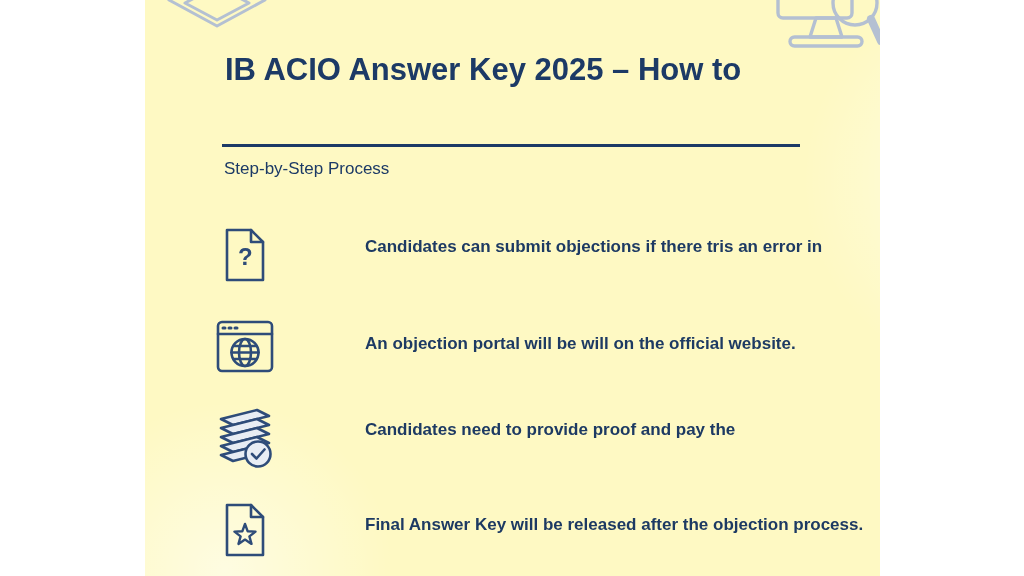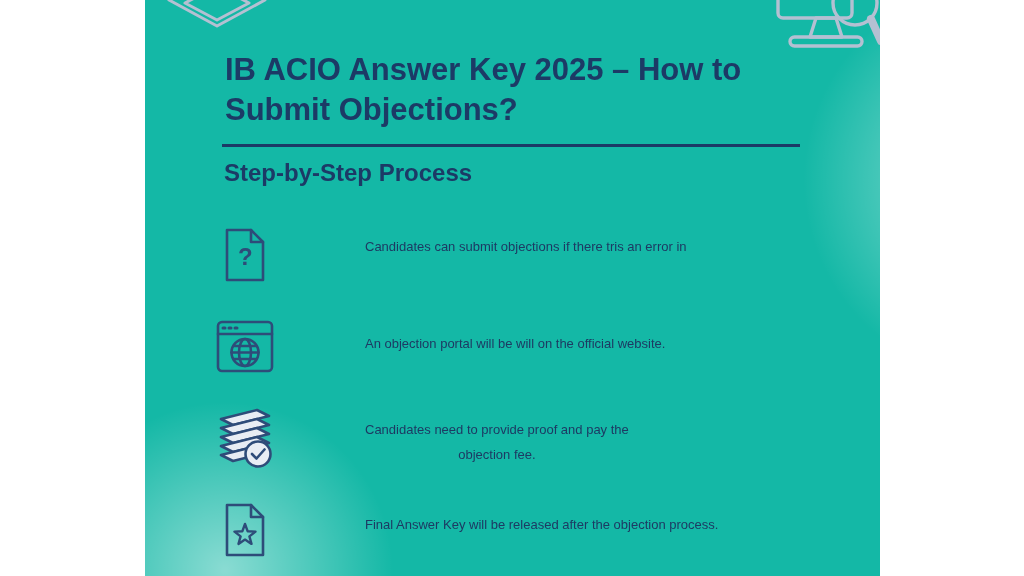--- a/index.html
+++ b/index.html
@@ -1,45 +1,45 @@
 <!DOCTYPE html>
 <html><head>
 <meta charset="utf-8">
 <style>
   * { margin:0; padding:0; box-sizing:border-box; }
   html,body { width:1024px; height:576px; background:#ffffff; overflow:hidden;
               font-family:"Liberation Sans", sans-serif; }
   .stage { position:relative; width:1024px; height:576px; background:#ffffff; }
 
   .card { position:absolute; left:145px; top:0; width:735px; height:576px;
-          background:#14b8a6; overflow:hidden; }
+          background:#fef9c3; overflow:hidden; }
 
   .blob { position:absolute; border-radius:50%; pointer-events:none; }
   .blob-a { left:650px; top:-30px; width:420px; height:420px;
             background:radial-gradient(circle, rgba(255,255,255,0.55) 0%, rgba(255,255,255,0) 68%); }
   .blob-b { left:-90px; top:400px; width:340px; height:340px;
             background:radial-gradient(circle, rgba(255,255,255,0.5) 0%, rgba(255,255,255,0) 70%); }
 
   .deco { position:absolute; }
   .deco svg { display:block; }
 
   .title { position:absolute; left:80px; top:50px; width:600px;
            color:#1c3a66; font-size:31px; font-weight:bold; line-height:40px; }
   .title span { display:block; white-space:nowrap; }
 
   .rule { position:absolute; left:77px; top:144px; width:578px; height:3px;
           background:#1c3a66; }
 
   .subtitle { position:absolute; left:79px; top:159px; color:#1c3a66;
-              font-size:24px; font-weight:bold; white-space:nowrap; }
+              font-size:17px; font-weight:normal; white-space:nowrap; }
 
   .step { position:absolute; left:70px; }
   .step-icon { position:absolute; }
-  .step-text { position:absolute; left:150px; color:#1d3a63; font-size:13px;
-               font-weight:normal; line-height:25px; }
+  .step-text { position:absolute; left:150px; color:#1d3a63; font-size:17px;
+               font-weight:bold; line-height:25px; }
   .step-text span { display:block; white-space:nowrap; }
 
   .s1 { top:228px; } .s1 .step-icon { left:10px; top:0; } .s1 .step-text { top:6px; }
   .s2 { top:320px; } .s2 .step-icon { left:1px;  top:0; } .s2 .step-text { top:11px; }
   .s3 { top:407px; } .s3 .step-icon { left:0;    top:0; } .s3 .step-text { top:10px;text-align:center; }
   .s4 { top:503px; } .s4 .step-icon { left:10px; top:0; } .s4 .step-text { top:9px; }
 
   svg.icon { stroke:#2e4c79; fill:none; stroke-width:2.6;
              stroke-linejoin:round; stroke-linecap:round; }
   svg.deco-icon { stroke:#b4c0d2; fill:none; stroke-linejoin:round; stroke-linecap:round; }
@@ -67,21 +67,20 @@
         <rect x="28" y="6" width="74" height="72" rx="5"></rect>
         <path d="M66 78 L86 78 L92 97 L60 97 Z"></path>
         <rect x="40" y="97" width="72" height="9" rx="4.5"></rect>
         <circle cx="105" cy="63" r="22"></circle>
         <path d="M121 79 L131 101" stroke-width="8"></path>
       </svg>
     </div>
 
     <h1 class="title">
       <span>IB ACIO Answer Key 2025 – How to</span>
-      <span>Submit Objections?</span>
     </h1>
 
     <div class="rule"></div>
 
     <h2 class="subtitle">Step-by-Step Process</h2>
 
     <div class="step s1">
       <div class="step-icon">
         <svg class="icon" width="40" height="54" viewBox="0 0 40 54">
           <path d="M2 2 L26 2 L38 14 L38 52 L2 52 Z"></path>
@@ -118,21 +117,20 @@
           <path d="M6 21 L42 12 L54 18 L18 27 Z" fill="#e8edf4"></path>
           <path d="M6 30 L42 21 L54 27 L18 36 Z" fill="#e8edf4"></path>
           <path d="M6 39 L42 30 L54 36 L18 45 Z" fill="#e8edf4"></path>
           <path d="M6 48 L42 39 L54 45 L18 54 Z" fill="#e8edf4"></path>
           <circle cx="43" cy="47" r="12.5" fill="#e8edf4"></circle>
           <path d="M37 47 L41.5 51.5 L49.5 42.5"></path>
         </svg>
       </div>
       <div class="step-text">
         <span>Candidates need to provide proof and pay the</span>
-        <span>objection fee.</span>
       </div>
     </div>
 
     <div class="step s4">
       <div class="step-icon">
         <svg class="icon" width="40" height="54" viewBox="0 0 40 54">
           <path d="M2 2 L26 2 L38 14 L38 52 L2 52 Z"></path>
           <path d="M26 2 L26 14 L38 14"></path>
           <path stroke-width="2.4" d="M20 21 L22.7 28.3 L30.5 28.6 L24.4 33.4 L26.5 40.9 L20 36.6 L13.5 40.9 L15.6 33.4 L9.5 28.6 L17.3 28.3 Z"></path>
         </svg>

